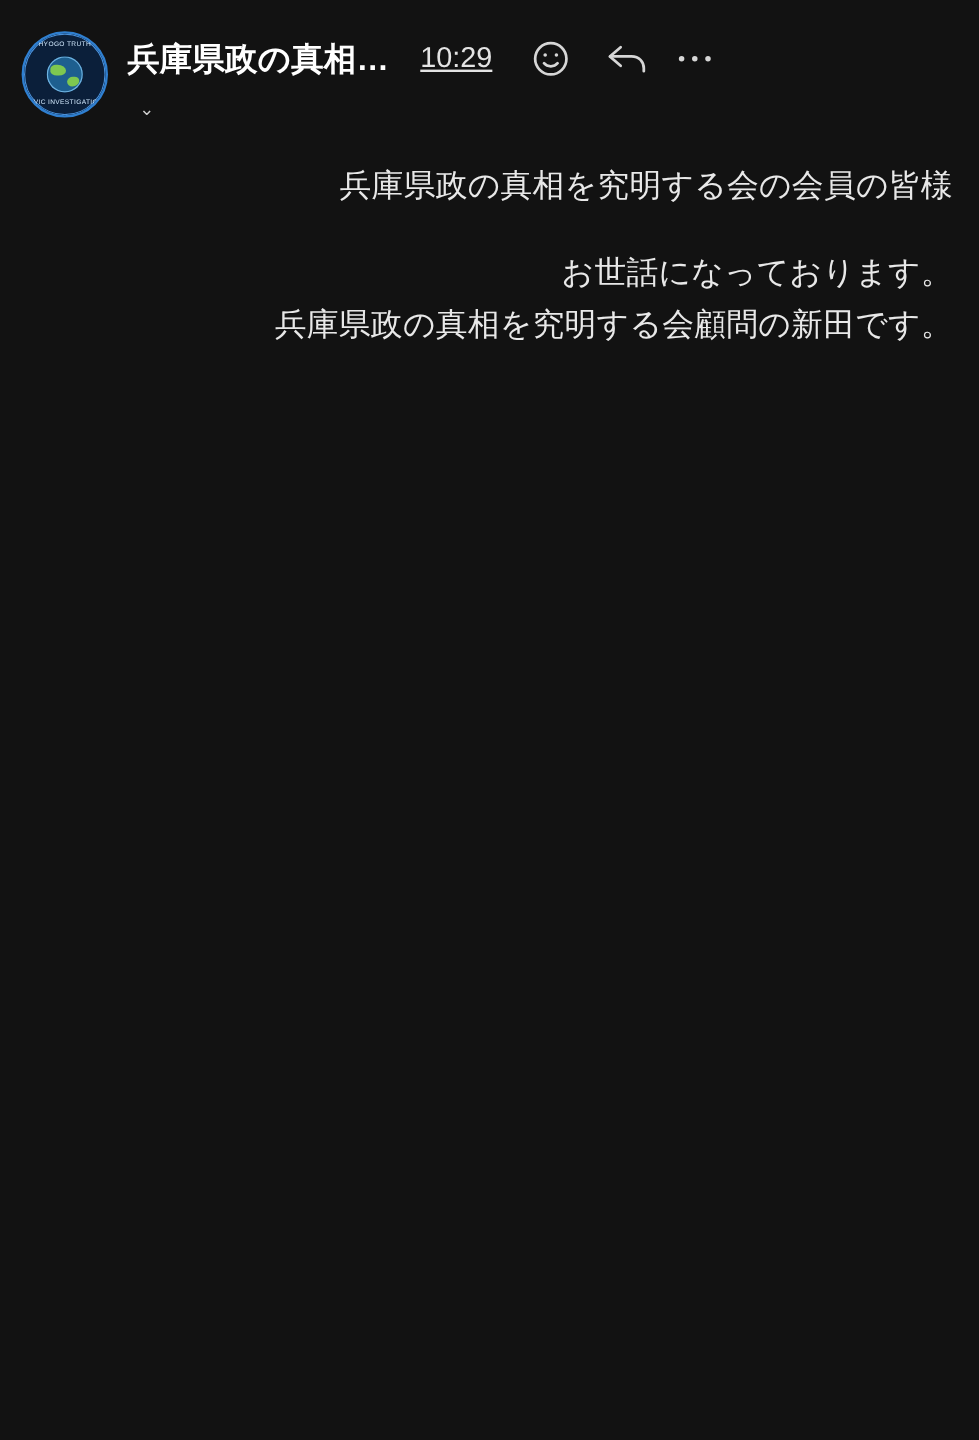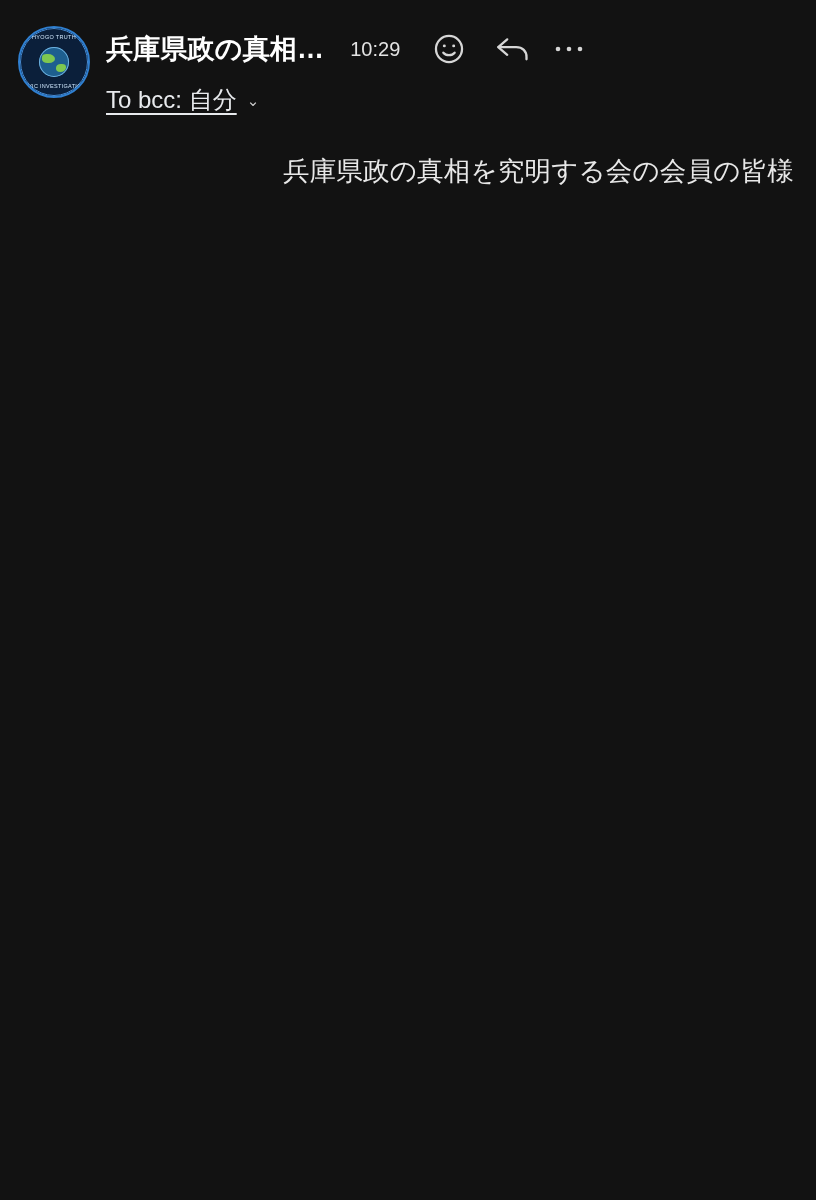--- a/index.html
+++ b/index.html
@@ -110,25 +110,26 @@
     font-size: 27px;
     font-weight: 700;
     color: #ffffff;
     white-space: nowrap;
     overflow: hidden;
     text-overflow: ellipsis;
     max-width: 290px;
     letter-spacing: 0.2px;
   }
   .time {
-    font-size: 20px;
+    font-size: 24px;
     color: #e3e3e3;
     margin-left: 26px;
     white-space: nowrap;
     flex: 0 0 auto;
+    text-decoration: underline;
   }
   .icon-btn {
     flex: 0 0 auto;
     width: 46px;
     height: 46px;
     display: flex;
     align-items: center;
     justify-content: center;
     color: #d6d6d6;
   }
@@ -212,24 +213,25 @@
         <div class="icon-btn more">
           <svg width="30" height="10" viewBox="0 0 30 10" fill="currentColor">
             <circle cx="4" cy="5" r="2.3"></circle>
             <circle cx="15" cy="5" r="2.3"></circle>
             <circle cx="26" cy="5" r="2.3"></circle>
           </svg>
         </div>
       </div>
 
       <div class="recipient-row">
-        <span class="recipient">To bcc: 自分</span>
         <span class="recipient-caret">⌄</span>
       </div>
 
     </div>
   </div>
 
   <div class="body">
     <p class="para">兵庫県政の真相を究明する会の会員の皆様</p>
+    <p class="para">お世話になっております。
+兵庫県政の真相を究明する会顧問の新田です。</p>
   </div>
 
 </div>
 
 </body></html>

